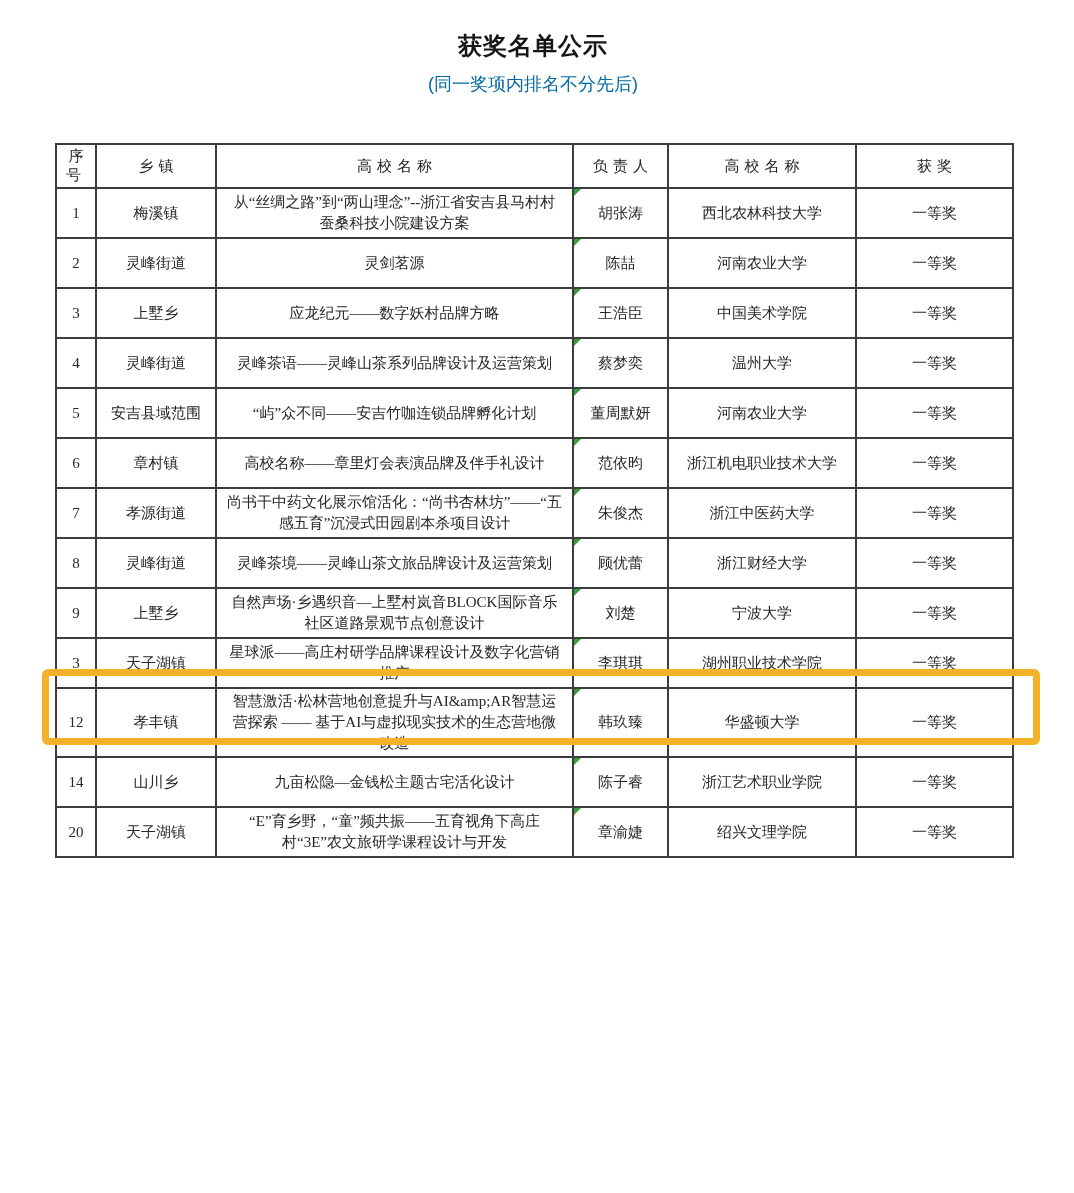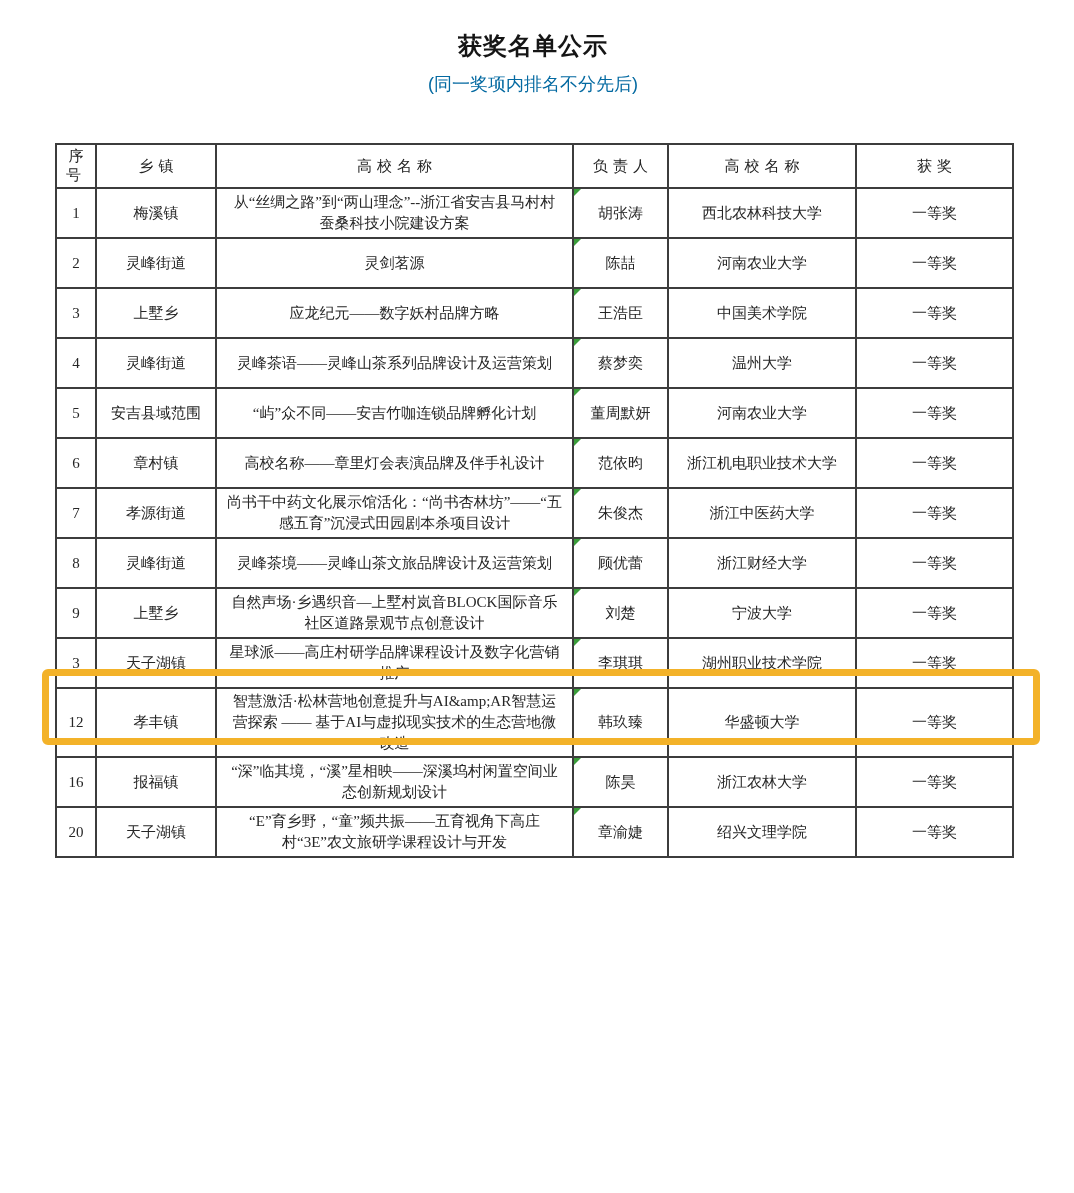--- a/index.html
+++ b/index.html
@@ -182,25 +182,25 @@
           </tr>
           <tr>
             <td class="c-no"><span>12</span></td>
             <td class="c-town"><span>孝丰镇</span></td>
             <td class="c-project"><span>智慧激活·松林营地创意提升与AI&amp;amp;AR智慧运营探索 —— 基于AI与虚拟现实技术的生态营地微改造</span></td>
             <td class="c-leader"><span class="flag"></span><span>韩玖臻</span></td>
             <td class="c-university"><span>华盛顿大学</span></td>
             <td class="c-award"><span>一等奖</span></td>
           </tr>
           <tr>
-            <td class="c-no"><span>16</span></td>
-            <td class="c-town"><span>报福镇</span></td>
-            <td class="c-project"><span>“深”临其境，“溪”星相映——深溪坞村闲置空间业态创新规划设计</span></td>
-            <td class="c-leader"><span class="flag"></span><span>陈昊</span></td>
-            <td class="c-university"><span>浙江农林大学</span></td>
+            <td class="c-no"><span>14</span></td>
+            <td class="c-town"><span>山川乡</span></td>
+            <td class="c-project"><span>九亩松隐—金钱松主题古宅活化设计</span></td>
+            <td class="c-leader"><span class="flag"></span><span>陈子睿</span></td>
+            <td class="c-university"><span>浙江艺术职业学院</span></td>
             <td class="c-award"><span>一等奖</span></td>
           </tr>
           <tr>
             <td class="c-no"><span>20</span></td>
             <td class="c-town"><span>天子湖镇</span></td>
             <td class="c-project"><span>“E”育乡野，“童”频共振——五育视角下高庄村“3E”农文旅研学课程设计与开发</span></td>
             <td class="c-leader"><span class="flag"></span><span>章渝婕</span></td>
             <td class="c-university"><span>绍兴文理学院</span></td>
             <td class="c-award"><span>一等奖</span></td>
           </tr>

